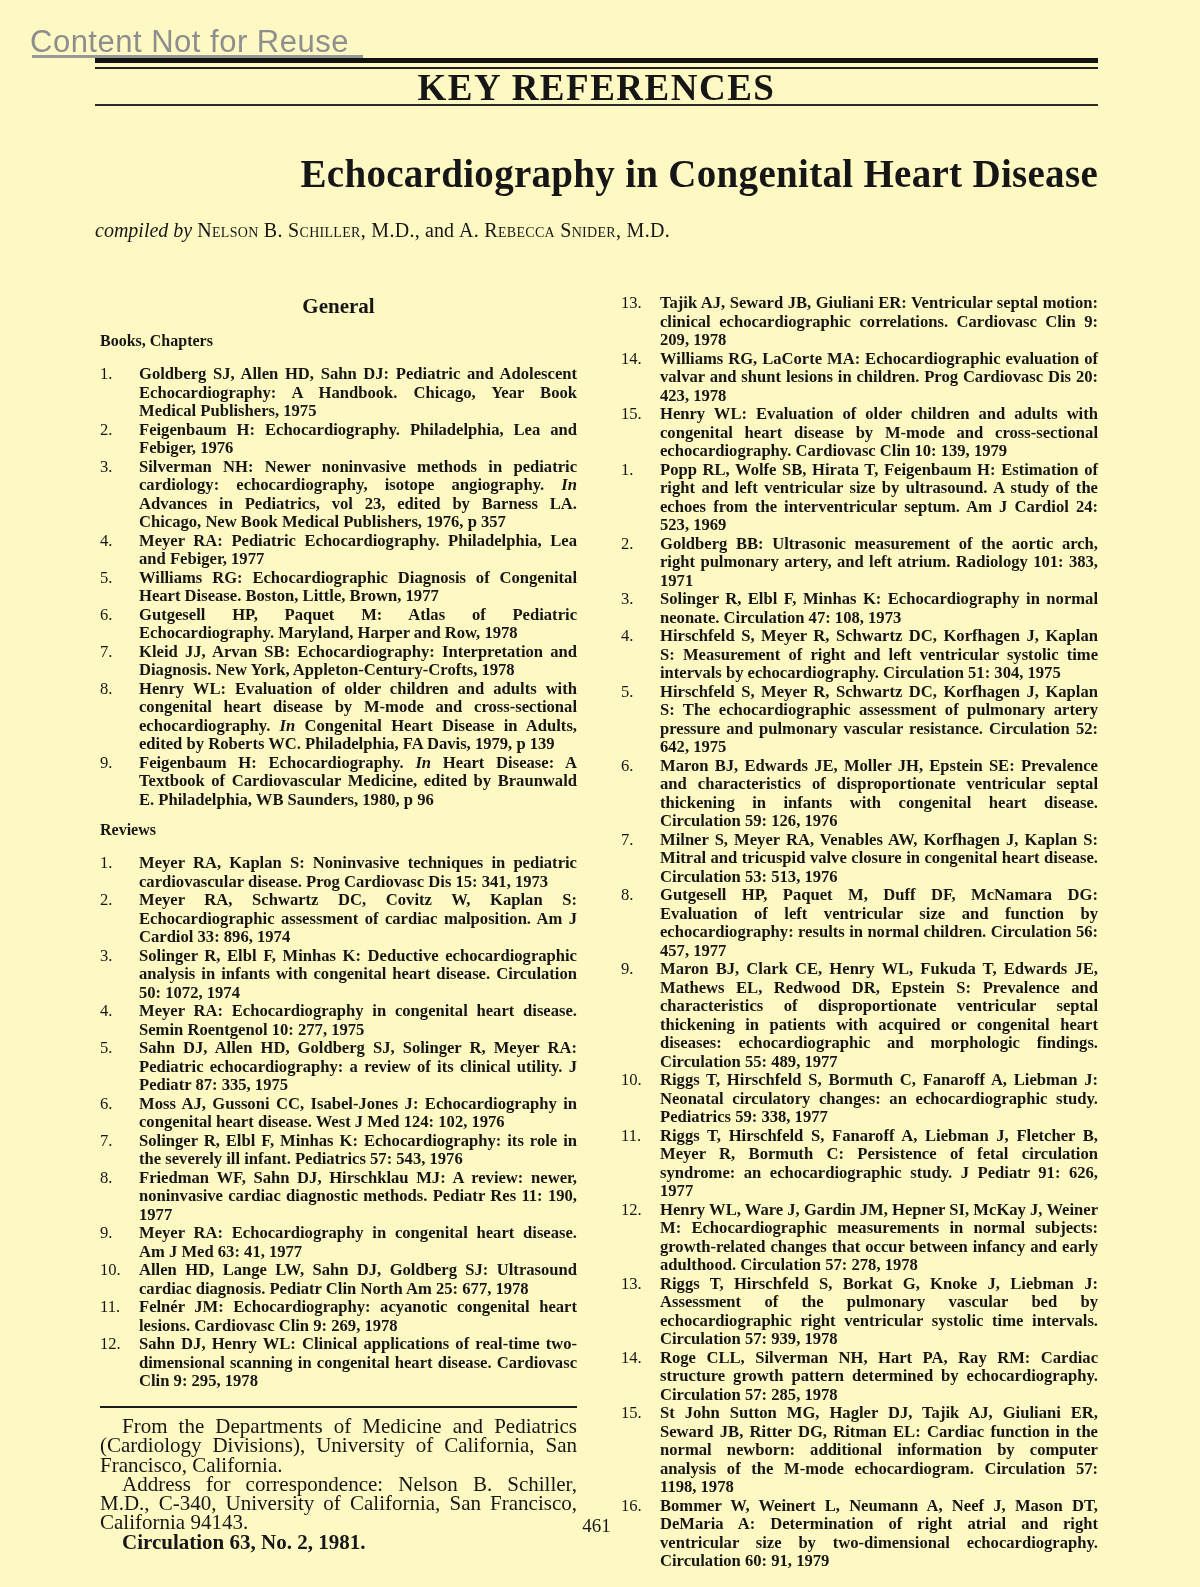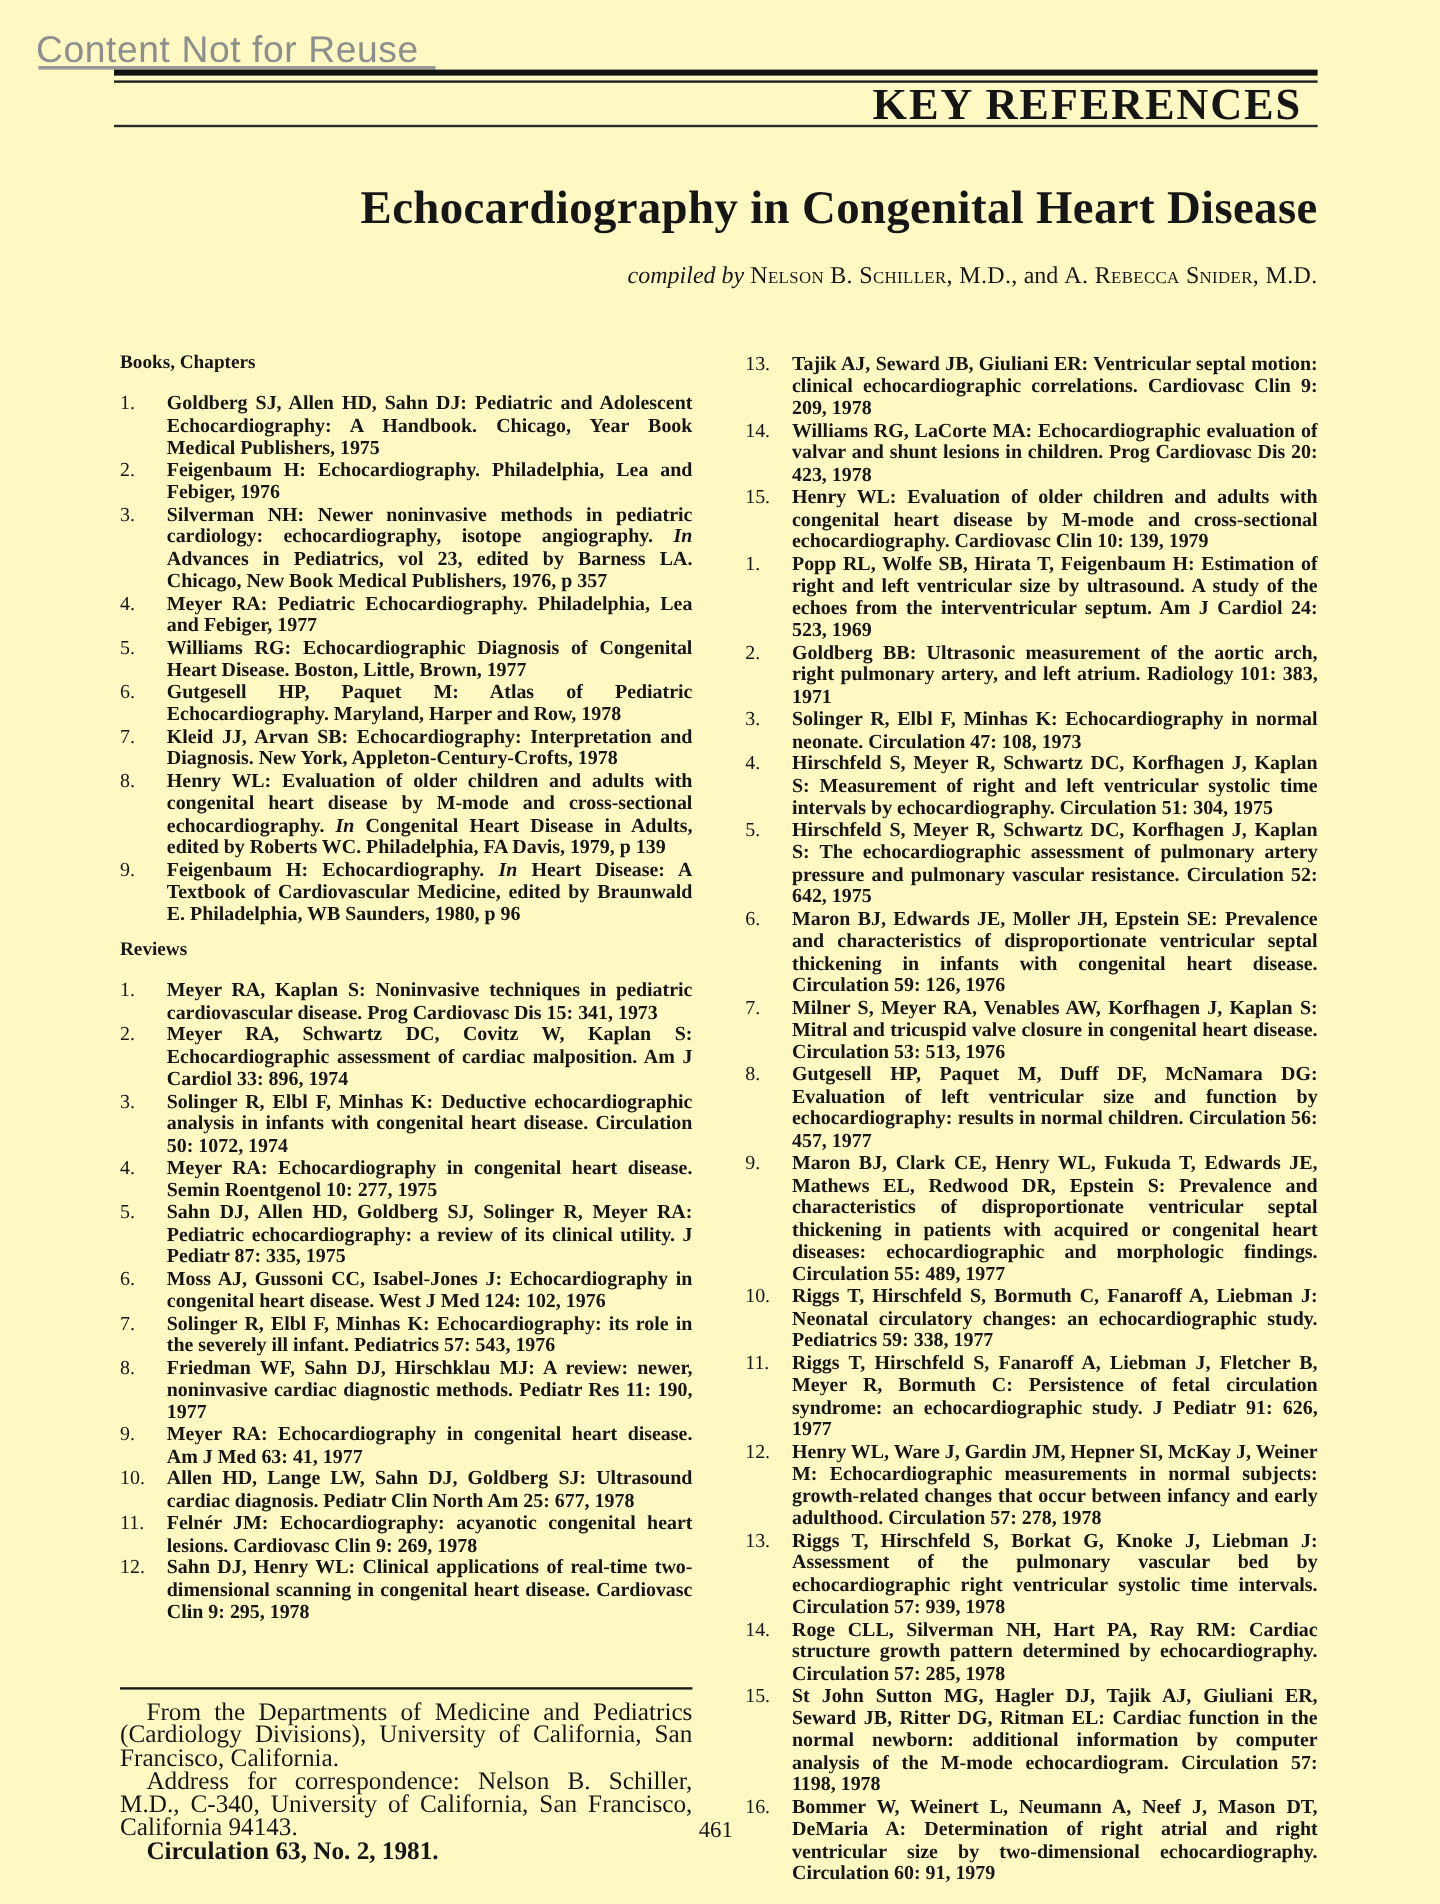--- a/index.html
+++ b/index.html
@@ -12,30 +12,30 @@
     position:absolute; left:30px; top:24px;
     font-family:"Liberation Sans", sans-serif; font-size:31px;
     color:#8e8e8e; letter-spacing:0.5px; white-space:nowrap;
   }
   .wm-line { position:absolute; left:32px; top:55px; width:331px; height:3px; background:#989898; }
   .rule { position:absolute; left:95px; width:1003px; background:#121212; }
   .rule-thick  { top:58px;  height:5px; }
   .rule-thin-a { top:67px;  height:2px; background:#222; }
   .rule-thin-b { top:104px; height:2px; background:#2a2a2a; }
   .key-refs {
-    position:absolute; left:82px; width:1003px; top:66px; margin:0;
-    text-align:right; font-size:37px; font-weight:700; letter-spacing:1.5px;
+    position:absolute; left:95px; width:1003px; top:66px; margin:0;
+    text-align:center; font-size:37px; font-weight:700; letter-spacing:1.5px;
   }
   .article-title {
     position:absolute; left:95px; width:1003px; top:151px; margin:0;
     text-align:right; font-size:39px; font-weight:700; letter-spacing:0.3px;
   }
   .byline {
     position:absolute; left:95px; width:1003px; top:219px;
-    text-align:right; font-size:20px;
+    text-align:left; font-size:20px;
   }
   .byline-prefix { font-style:italic; }
   .byline-names  { font-variant:small-caps; letter-spacing:0.3px; }
   .col { position:absolute; top:294px; }
   .col-left  { left:100px; width:477px; }
   .col-right { left:621px; width:477px; }
   .section-head { text-align:center; font-size:21px; font-weight:700; margin:0 0 13px 0; }
   .sub-head { font-size:16px; font-weight:700; margin:0 0 15px 0; }
   .reviews-head { margin-top:12px; }
   .measurements-head { margin-top:26px; margin-bottom:15px; }
@@ -64,20 +64,21 @@
   <h2 class="article-title">Echocardiography in Congenital Heart Disease</h2>
 
   <div class="byline">
     <span class="byline-prefix">compiled by</span>
     <span class="byline-names">Nelson B. Schiller, M.D.,</span>
     <span>and</span>
     <span class="byline-names">A. Rebecca Snider, M.D.</span>
   </div>
 
   <div class="col col-left">
+    <div class="section-head">General</div>
     <div class="sub-head">Books, Chapters</div>
 
     <div class="ref-list">
 
         <div class="ref">
           <span class="num">1.</span>
           <span class="txt">Goldberg SJ, Allen HD, Sahn DJ: Pediatric and Adolescent Echocardiography: A Handbook. Chicago, Year Book Medical Publishers, 1975</span>
         </div>
 
         <div class="ref">

